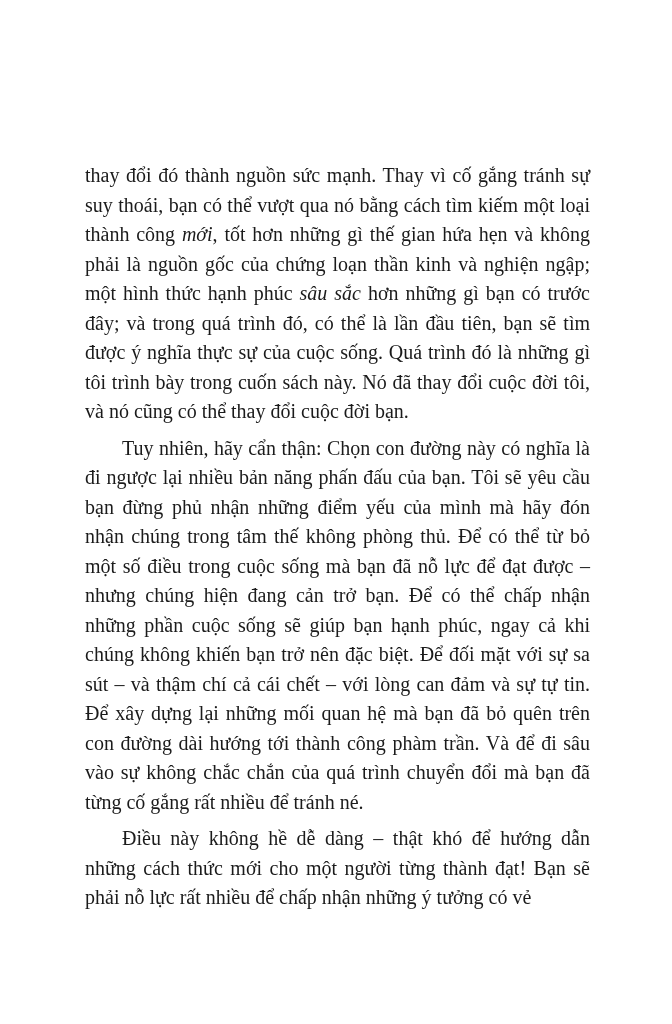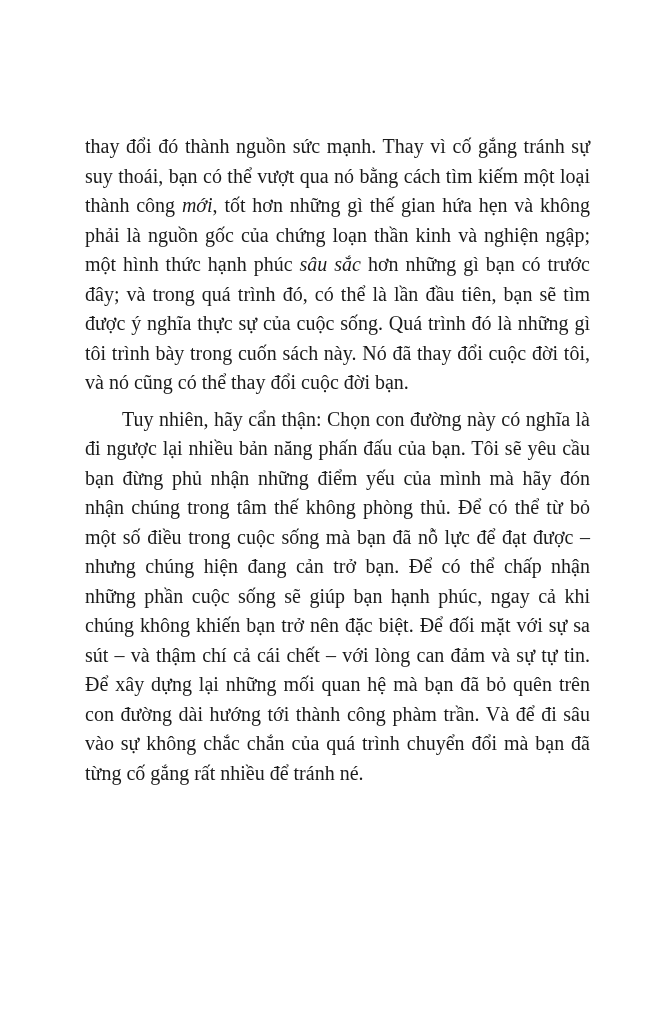--- a/index.html
+++ b/index.html
@@ -34,17 +34,18 @@
     text-indent: 37px;
   }
   .text-block em {
     font-style: italic;
   }
 </style>
 </head>
 <body>
 
 <div class="page">
-  <div class="text-block" id="text-block" style="color: rgb(27, 27, 27);">
+  <div class="text-block" id="text-block" style="color: rgb(27, 27, 27); margin-top: 29px;">
       <p class="para"><span>thay đổi đó thành nguồn sức mạnh. Thay vì cố gắng tránh sự suy thoái, bạn có thể vượt qua nó bằng cách tìm kiếm một loại thành công </span><em>mới</em><span>, tốt hơn những gì thế gian hứa hẹn và không phải là nguồn gốc của chứng loạn thần kinh và nghiện ngập; một hình thức hạnh phúc </span><em>sâu sắc</em><span> hơn những gì bạn có trước đây; và trong quá trình đó, có thể là lần đầu tiên, bạn sẽ tìm được ý nghĩa thực sự của cuộc sống. Quá trình đó là những gì tôi trình bày trong cuốn sách này. Nó đã thay đổi cuộc đời tôi, và nó cũng có thể thay đổi cuộc đời bạn.</span></p>
       <p class="para indent"><span>Tuy nhiên, hãy cẩn thận: Chọn con đường này có nghĩa là đi ngược lại nhiều bản năng phấn đấu của bạn. Tôi sẽ yêu cầu bạn đừng phủ nhận những điểm yếu của mình mà hãy đón nhận chúng trong tâm thế không phòng thủ. Để có thể từ bỏ một số điều trong cuộc sống mà bạn đã nỗ lực để đạt được – nhưng chúng hiện đang cản trở bạn. Để có thể chấp nhận những phần cuộc sống sẽ giúp bạn hạnh phúc, ngay cả khi chúng không khiến bạn trở nên đặc biệt. Để đối mặt với sự sa sút – và thậm chí cả cái chết – với lòng can đảm và sự tự tin. Để xây dựng lại những mối quan hệ mà bạn đã bỏ quên trên con đường dài hướng tới thành công phàm trần. Và để đi sâu vào sự không chắc chắn của quá trình chuyển đổi mà bạn đã từng cố gắng rất nhiều để tránh né.</span></p>
+      <p class="para indent"><span>Điều này không hề dễ dàng – thật khó để hướng dẫn những cách thức mới cho một người từng thành đạt! Bạn sẽ phải nỗ lực rất nhiều để chấp nhận những ý tưởng có vẻ</span></p>
     </div>
 </div>
 
 </body></html>

